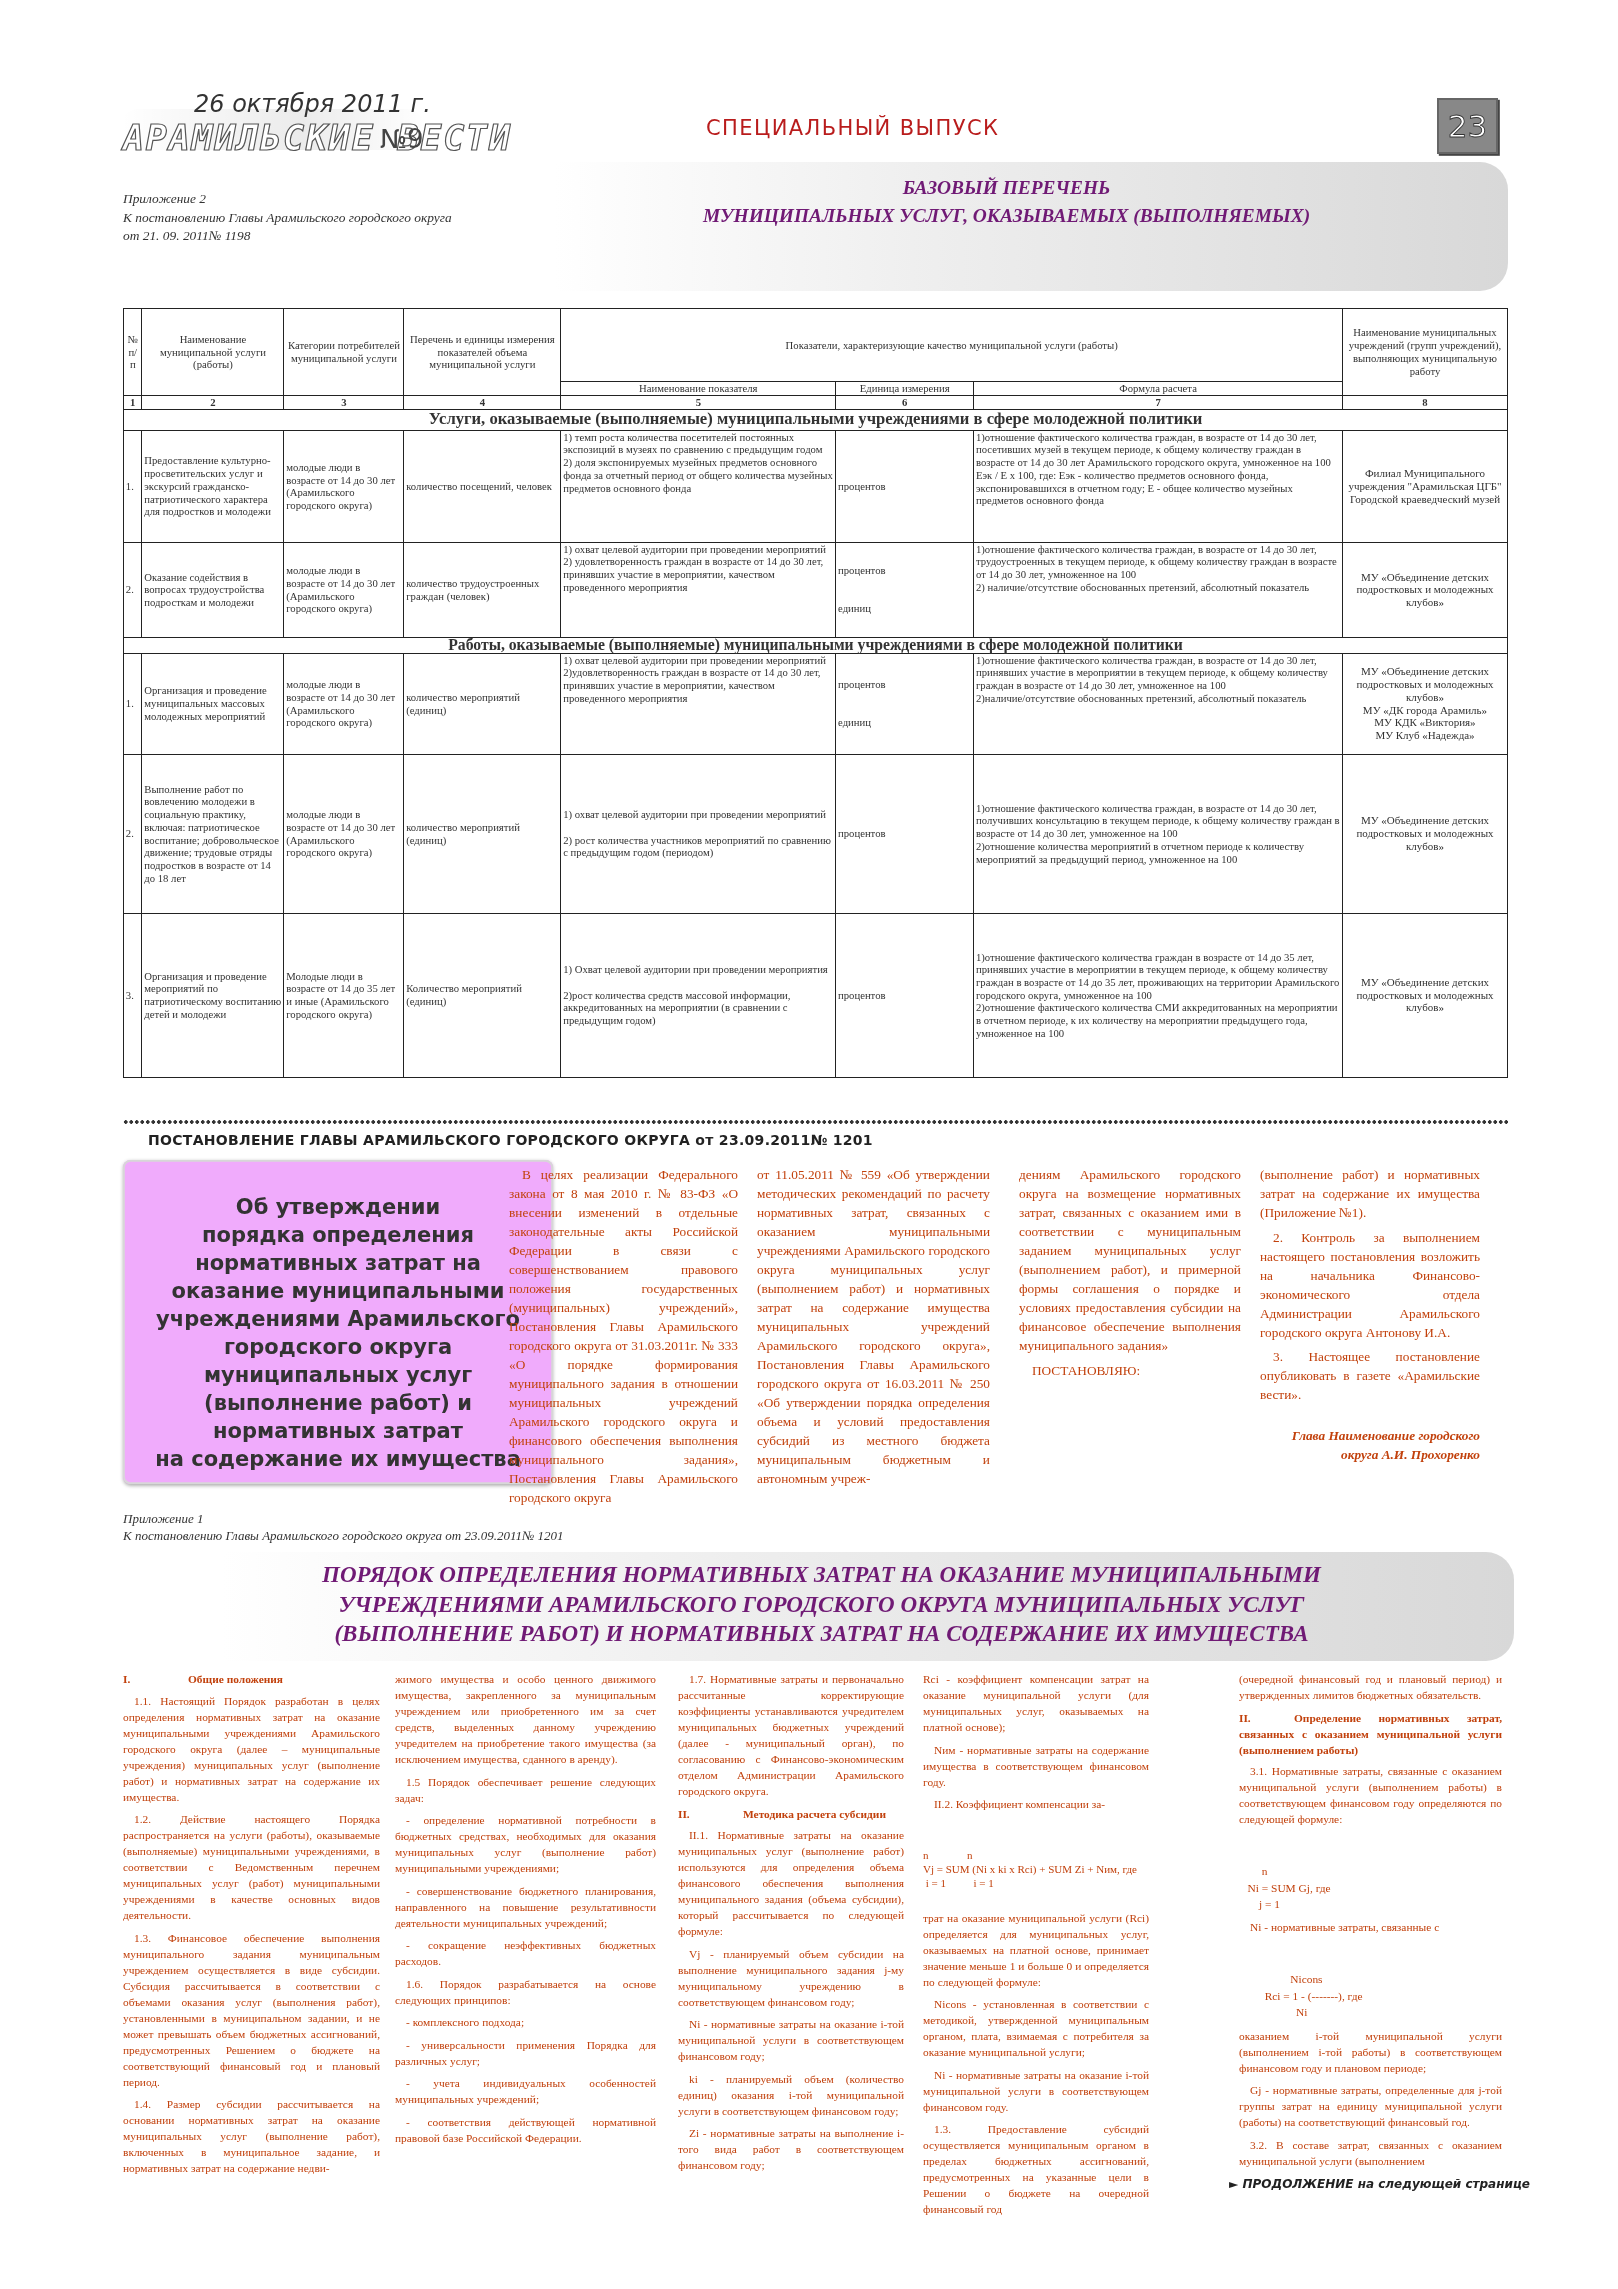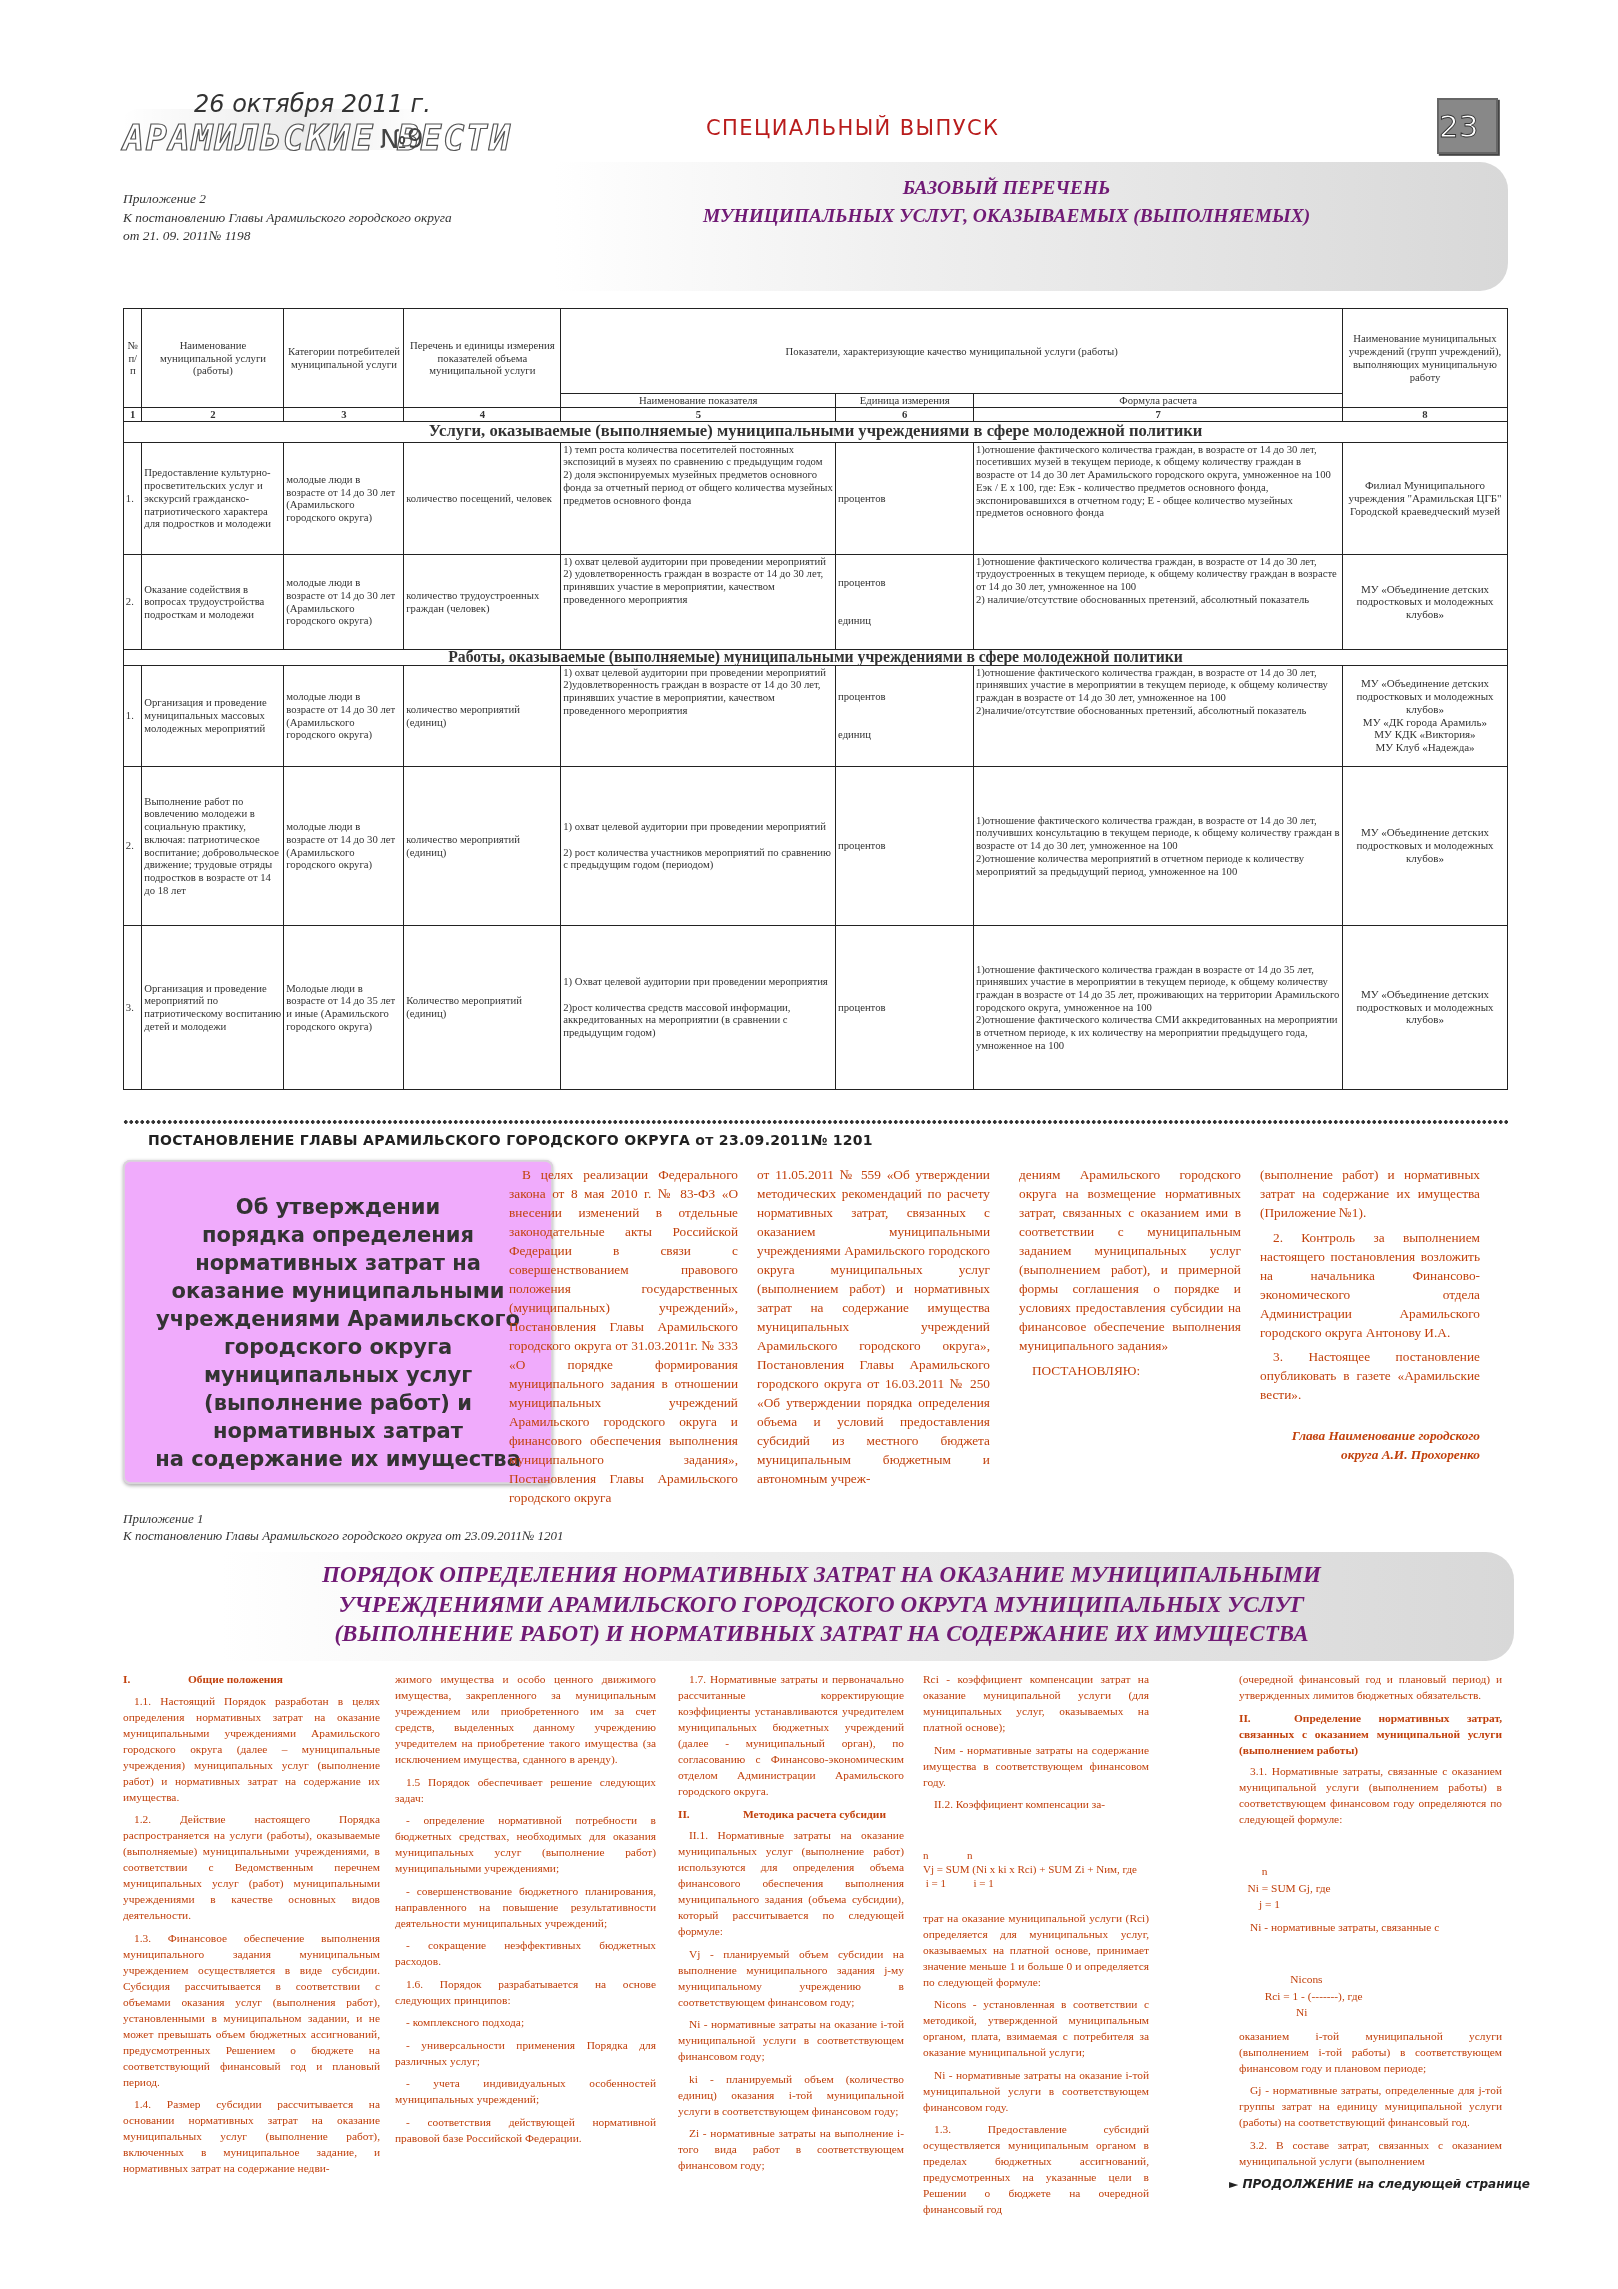--- a/index.html
+++ b/index.html
@@ -4,21 +4,21 @@
 <style>
   html,body{margin:0;padding:0;background:#fff;}
   body{width:1619px;height:2290px;position:relative;overflow:hidden;color:#222;font-family:"Liberation Serif",serif;}
   .abs{position:absolute;}
   
   .mast-date{left:194px;top:90px;font-family:"DejaVu Sans",sans-serif;font-style:italic;font-size:24px;color:#333;}
   .mast-name{left:123px;top:118px;font-family:"DejaVu Sans Mono",monospace;font-size:35px;letter-spacing:1.8px;color:#fff;-webkit-text-stroke:1.2px #555;font-weight:bold;font-style:italic;}
   .mast-num{left:380px;top:124px;font-family:"DejaVu Sans",sans-serif;font-size:26px;color:#444;}
   .mast-swoosh{left:120px;top:109px;width:305px;height:41px;background:linear-gradient(90deg,rgba(0,0,0,0),rgba(0,0,0,.08) 60%,rgba(0,0,0,0));border-radius:18.5px;}
   .section-label{left:706px;top:116px;font-family:"DejaVu Sans",sans-serif;font-size:21px;letter-spacing:1.4px;color:#b91c1c;}
-  .page-num{left:1437px;top:98px;width:57px;height:52px;background:#888;border:2.8px solid #666;box-shadow:1.8px 1.8px 0 #444;color:#fff;font-family:"DejaVu Sans",sans-serif;font-size:31px;line-height:52px;-webkit-text-stroke:0.9px #333;}
+  .page-num{left:1437px;top:98px;width:57px;height:52px;background:#888;border:2.8px solid #666;box-shadow:1.8px 1.8px 0 #444;color:#fff;font-family:"DejaVu Sans",sans-serif;font-size:31px;text-align:center;line-height:52px;-webkit-text-stroke:0.9px #333;}
   .italic-note{font-family:"Liberation Serif",serif;font-style:italic;font-size:13.4px;line-height:18.5px;color:#333;}
   .banner{background:linear-gradient(90deg,rgba(255,255,255,0) 0%,#eee 40%,#d8d8d8 100%);border-radius:5.5px 28px 28px 5.5px;}
   .banner-title{font-family:"Liberation Serif",serif;font-style:italic;font-weight:bold;color:#701a75;text-align:center;}
   
   table.svc{position:absolute;left:123px;top:308px;width:1385px;border-collapse:collapse;font-size:10.7px;line-height:12.7px;color:#333;}
   table.svc td,table.svc th{border:0.9px solid #222;padding:0 1.8px;vertical-align:middle;font-weight:normal;}
   table.svc th{text-align:center;font-size:10.7px;}
   table.svc .nums td{text-align:center;font-weight:bold;padding:0;height:13px;}
   table.svc .grp td{font-weight:bold;font-size:16.6px;text-align:center;height:20px;padding:0;}
   table.svc td.c8{text-align:center;font-size:11px;}
@@ -64,21 +64,21 @@
     <col style="width:18.5px">
       <col style="width:142px">
       <col style="width:120px">
       <col style="width:157px">
       <col style="width:275px">
       <col style="width:138px">
       <col style="width:369px">
       <col style="width:165px">
   </colgroup>
   <tbody>
-      <tr style="height:85px">
+      <tr style="height:73px">
     <th rowspan="2">№ п/п</th>
     <th rowspan="2">Наименование муниципальной услуги (работы)</th>
     <th rowspan="2">Категории потребителей муниципальной услуги</th>
     <th rowspan="2">Перечень и единицы измерения показателей объема муниципальной услуги</th>
     <th colspan="3">Показатели, характеризующие качество муниципальной услуги (работы)</th>
     <th rowspan="2">Наименование муниципальных учреждений (групп учреждений), выполняющих муниципальную работу</th>
   </tr>
   <tr style="height:13px">
     <th>Наименование показателя</th>
     <th>Единица измерения</th>

